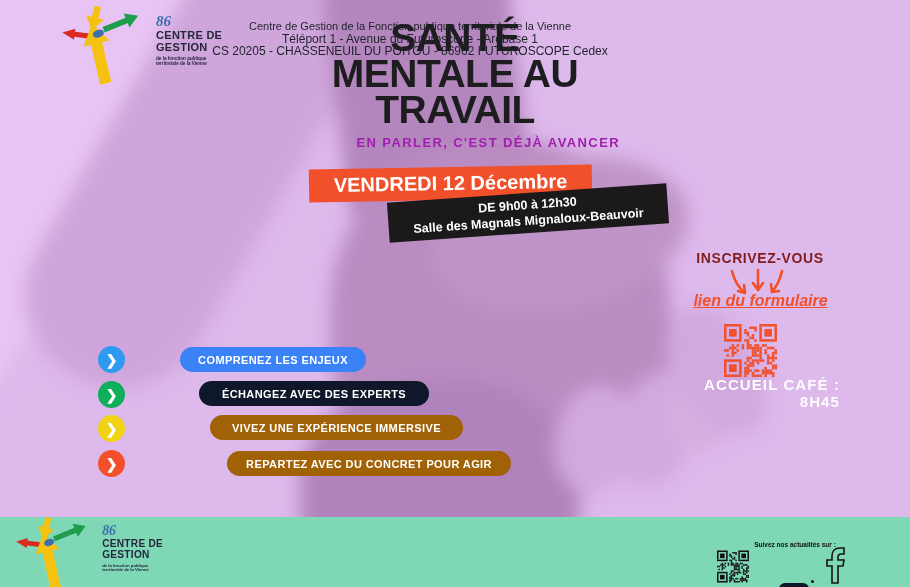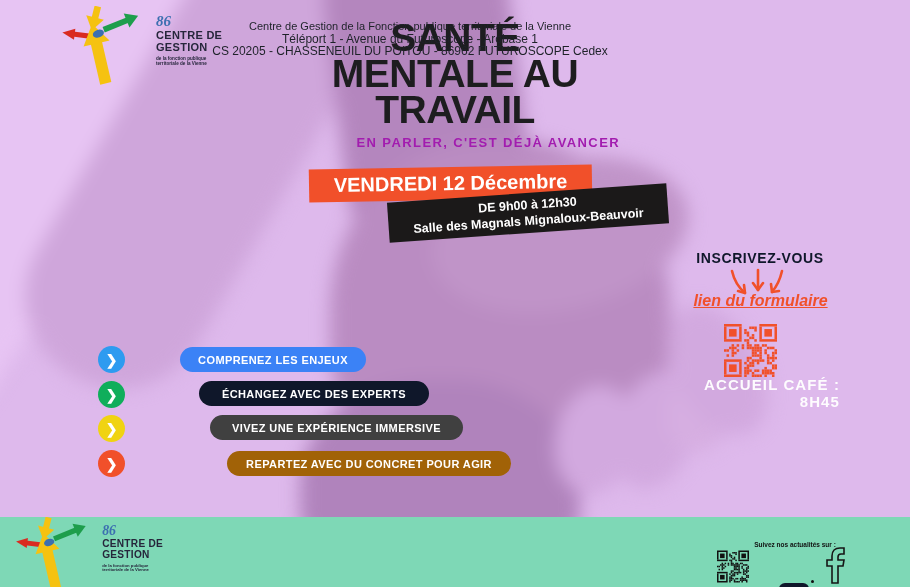--- a/index.html
+++ b/index.html
@@ -40,36 +40,36 @@
   
   .banner-date{position:absolute;left:309px;top:167px;width:283px;height:33px;background:#F1502A;
                transform:rotate(-1deg);display:flex;align-items:center;justify-content:center;
                color:#fff;font-weight:bold;font-size:20px;}
   .banner-place{position:absolute;left:388px;top:193px;width:280px;height:40px;background:#1B1919;
                 transform:rotate(-4deg);display:flex;flex-direction:column;align-items:center;justify-content:center;
                 color:#fff;font-weight:bold;font-size:12.5px;line-height:16px;}
 
   
   .signup-title{position:absolute;left:690px;top:250px;width:140px;text-align:center;
-                color:#0f172a;font-weight:800;font-size:14px;letter-spacing:.6px;}
+                color:#7f1d1d;font-weight:800;font-size:14px;letter-spacing:.6px;}
   .signup-arrows{position:absolute;left:727px;top:268px;}
   .signup-link{position:absolute;left:688px;top:292px;width:145px;text-align:center;
                color:#F1502A;font-weight:bold;font-style:italic;font-size:16px;text-decoration:underline;cursor:pointer;}
   .qr-orange{position:absolute;left:724px;top:324px;width:53px;height:53px;}
   .cafe-note{position:absolute;left:680px;top:376px;width:160px;text-align:right;
              color:rgba(255,255,255,.95);font-weight:bold;font-size:15px;letter-spacing:1.1px;}
 
   
   .bullet-dot{position:absolute;left:98px;width:27px;height:27px;border-radius:50%;
               display:flex;align-items:center;justify-content:center;color:#fff;font-weight:900;font-size:14px;}
   .bullet-pill{position:absolute;height:25px;border-radius:13px;display:flex;align-items:center;justify-content:center;
                color:#fff;font-weight:bold;font-size:11px;letter-spacing:.4px;}
   .dot1{top:346px;background:#2E9BF0;} .pill1{top:347px;left:180px;width:186px;background:#3b82f6;}
   .dot2{top:381px;background:#0FAE5B;} .pill2{top:381px;left:199px;width:230px;background:#0f172a;}
-  .dot3{top:415px;background:#F0D312;} .pill3{top:415px;left:210px;width:253px;background:#404040;}
+  .dot3{top:415px;background:#F0D312;} .pill3{top:415px;left:210px;width:253px;background:#a16207;}
   .dot4{top:450px;background:#F1502A;} .pill4{top:451px;left:227px;width:284px;background:#a16207;}
 
   
   .footer{position:absolute;left:0;bottom:0;width:910px;height:70px;background:#7ED8B6;}
   .logo-footer{left:12px;top:0px;transform:scale(.92);transform-origin:top left;}
   .footer-text{position:absolute;left:210px;top:20px;width:400px;text-align:center;color:#1E2229;}
   .footer-line1{font-weight:normal;font-size:11px;line-height:13px;}
   .footer-line2,.footer-line3{font-size:12px;line-height:12px;}
   .footer-caption{position:absolute;left:745px;top:541px;width:100px;text-align:center;
                   font-weight:bold;font-size:6.5px;color:#111;}

